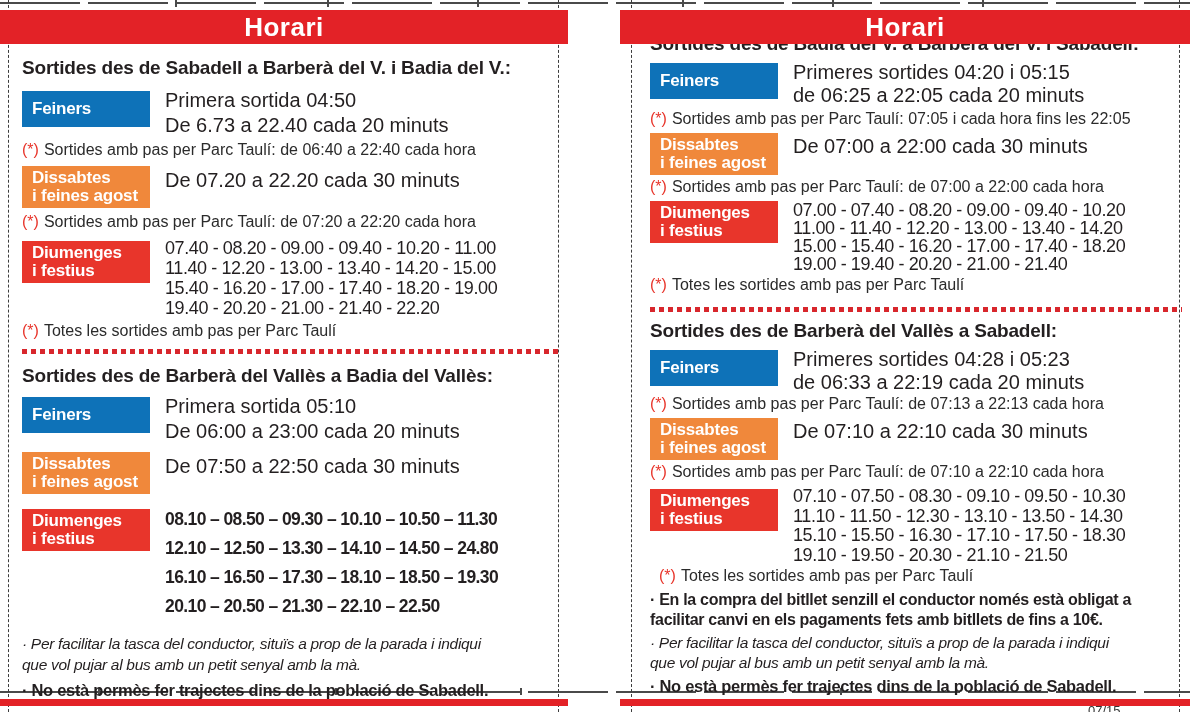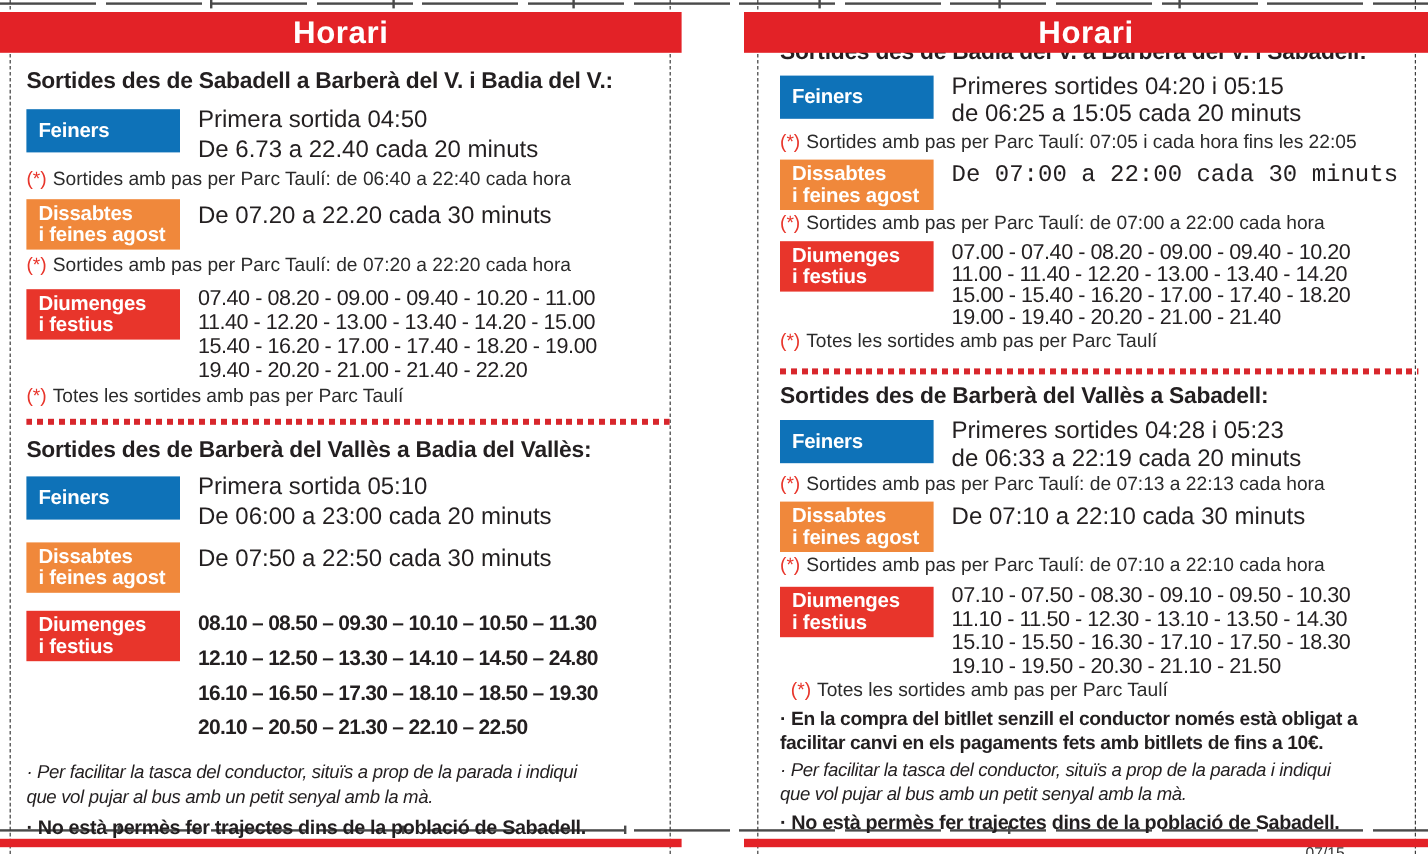--- a/index.html
+++ b/index.html
@@ -65,21 +65,21 @@
   .panel-left .note.it{margin-top:12px;line-height:21px;}
   .panel-left .note.bd{margin-top:5px;font-size:16.5px;}
 
   
   .panel-right{left:650px;top:32px;width:532px;}
   .panel-right .line{line-height:23px;}
   .panel-right .heading.h1{margin:0 0 6px 0;}
   .panel-right .r1 .badge{margin-top:2px;}
   .panel-right .fn{line-height:18px;}
   .panel-right .fn1{margin-top:3px;margin-bottom:5px;}
-  .panel-right .r2 .rowtext{padding-top:2px;font-family:Liberation Mono, monospace;}
+  .panel-right .r2 .rowtext{padding-top:2px;}
   .panel-right .fn2{margin-top:3px;margin-bottom:5px;}
   .panel-right .r3{margin-top:5px;}
   .panel-right .fn3{margin-top:3px;}
   .panel-right .divider{margin:13px 0 7px 0;}
   .panel-right .heading.h2{margin:0 0 6px 0;}
   .panel-right .r4 .badge{margin-top:2px;}
   .panel-right .fn4{margin-top:1px;margin-bottom:5px;}
   .panel-right .r5 .rowtext{padding-top:2px;}
   .panel-right .fn5{margin-top:3px;margin-bottom:6px;}
   .panel-right .r6{margin-top:5px;}
@@ -217,21 +217,21 @@
   <div class="panel panel-right">
 
     <div class="heading h1">Sortides des de Badia del V. a Barberà del V. i Sabadell:</div>
 
     <div class="row r1">
       <div class="badge blue one">
         <span>Feiners</span>
       </div>
       <div class="rowtext">
         <div class="line">Primeres sortides 04:20 i 05:15</div>
-        <div class="line">de 06:25 a 15:05 cada 20 minuts</div>
+        <div class="line">de 06:25 a 22:05 cada 20 minuts</div>
       </div>
     </div>
     <div class="fn fn1">
       <span class="fnm">(*)</span><span>Sortides amb pas per Parc Taulí: 07:05 i cada hora fins les 22:05</span>
     </div>
 
     <div class="row r2">
       <div class="badge orange">
         <div>Dissabtes</div>
         <div>i feines agost</div>

